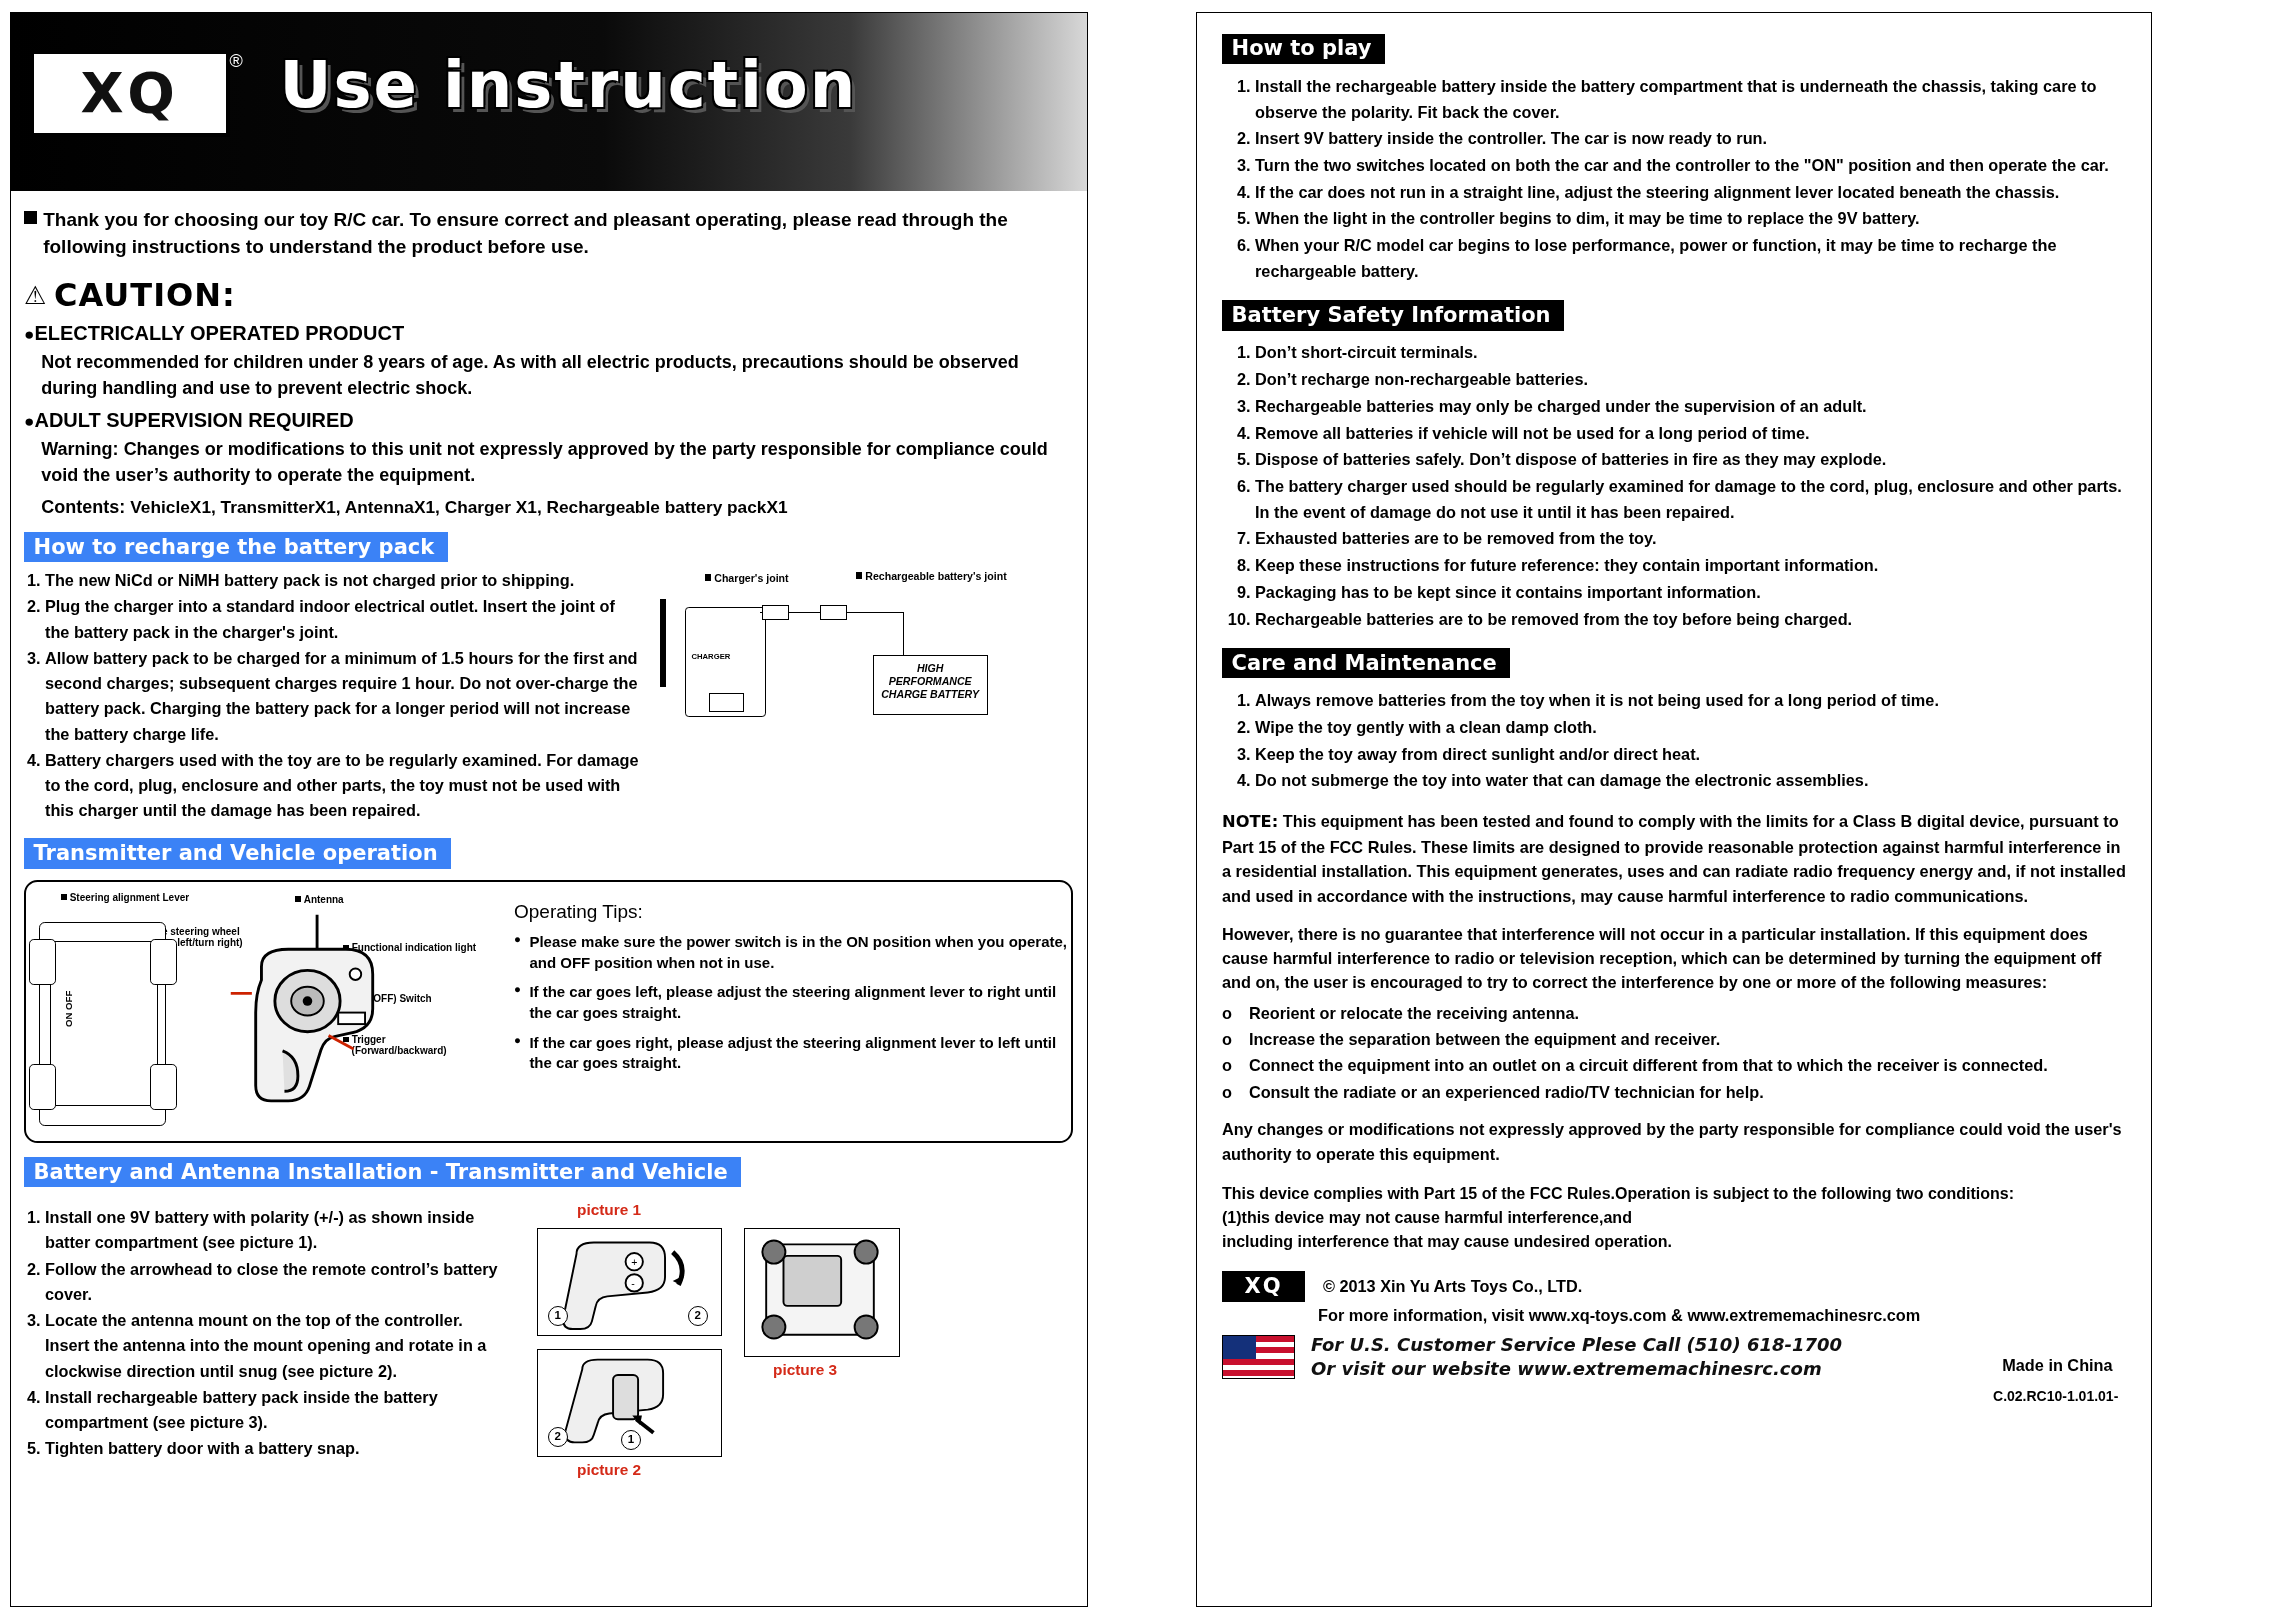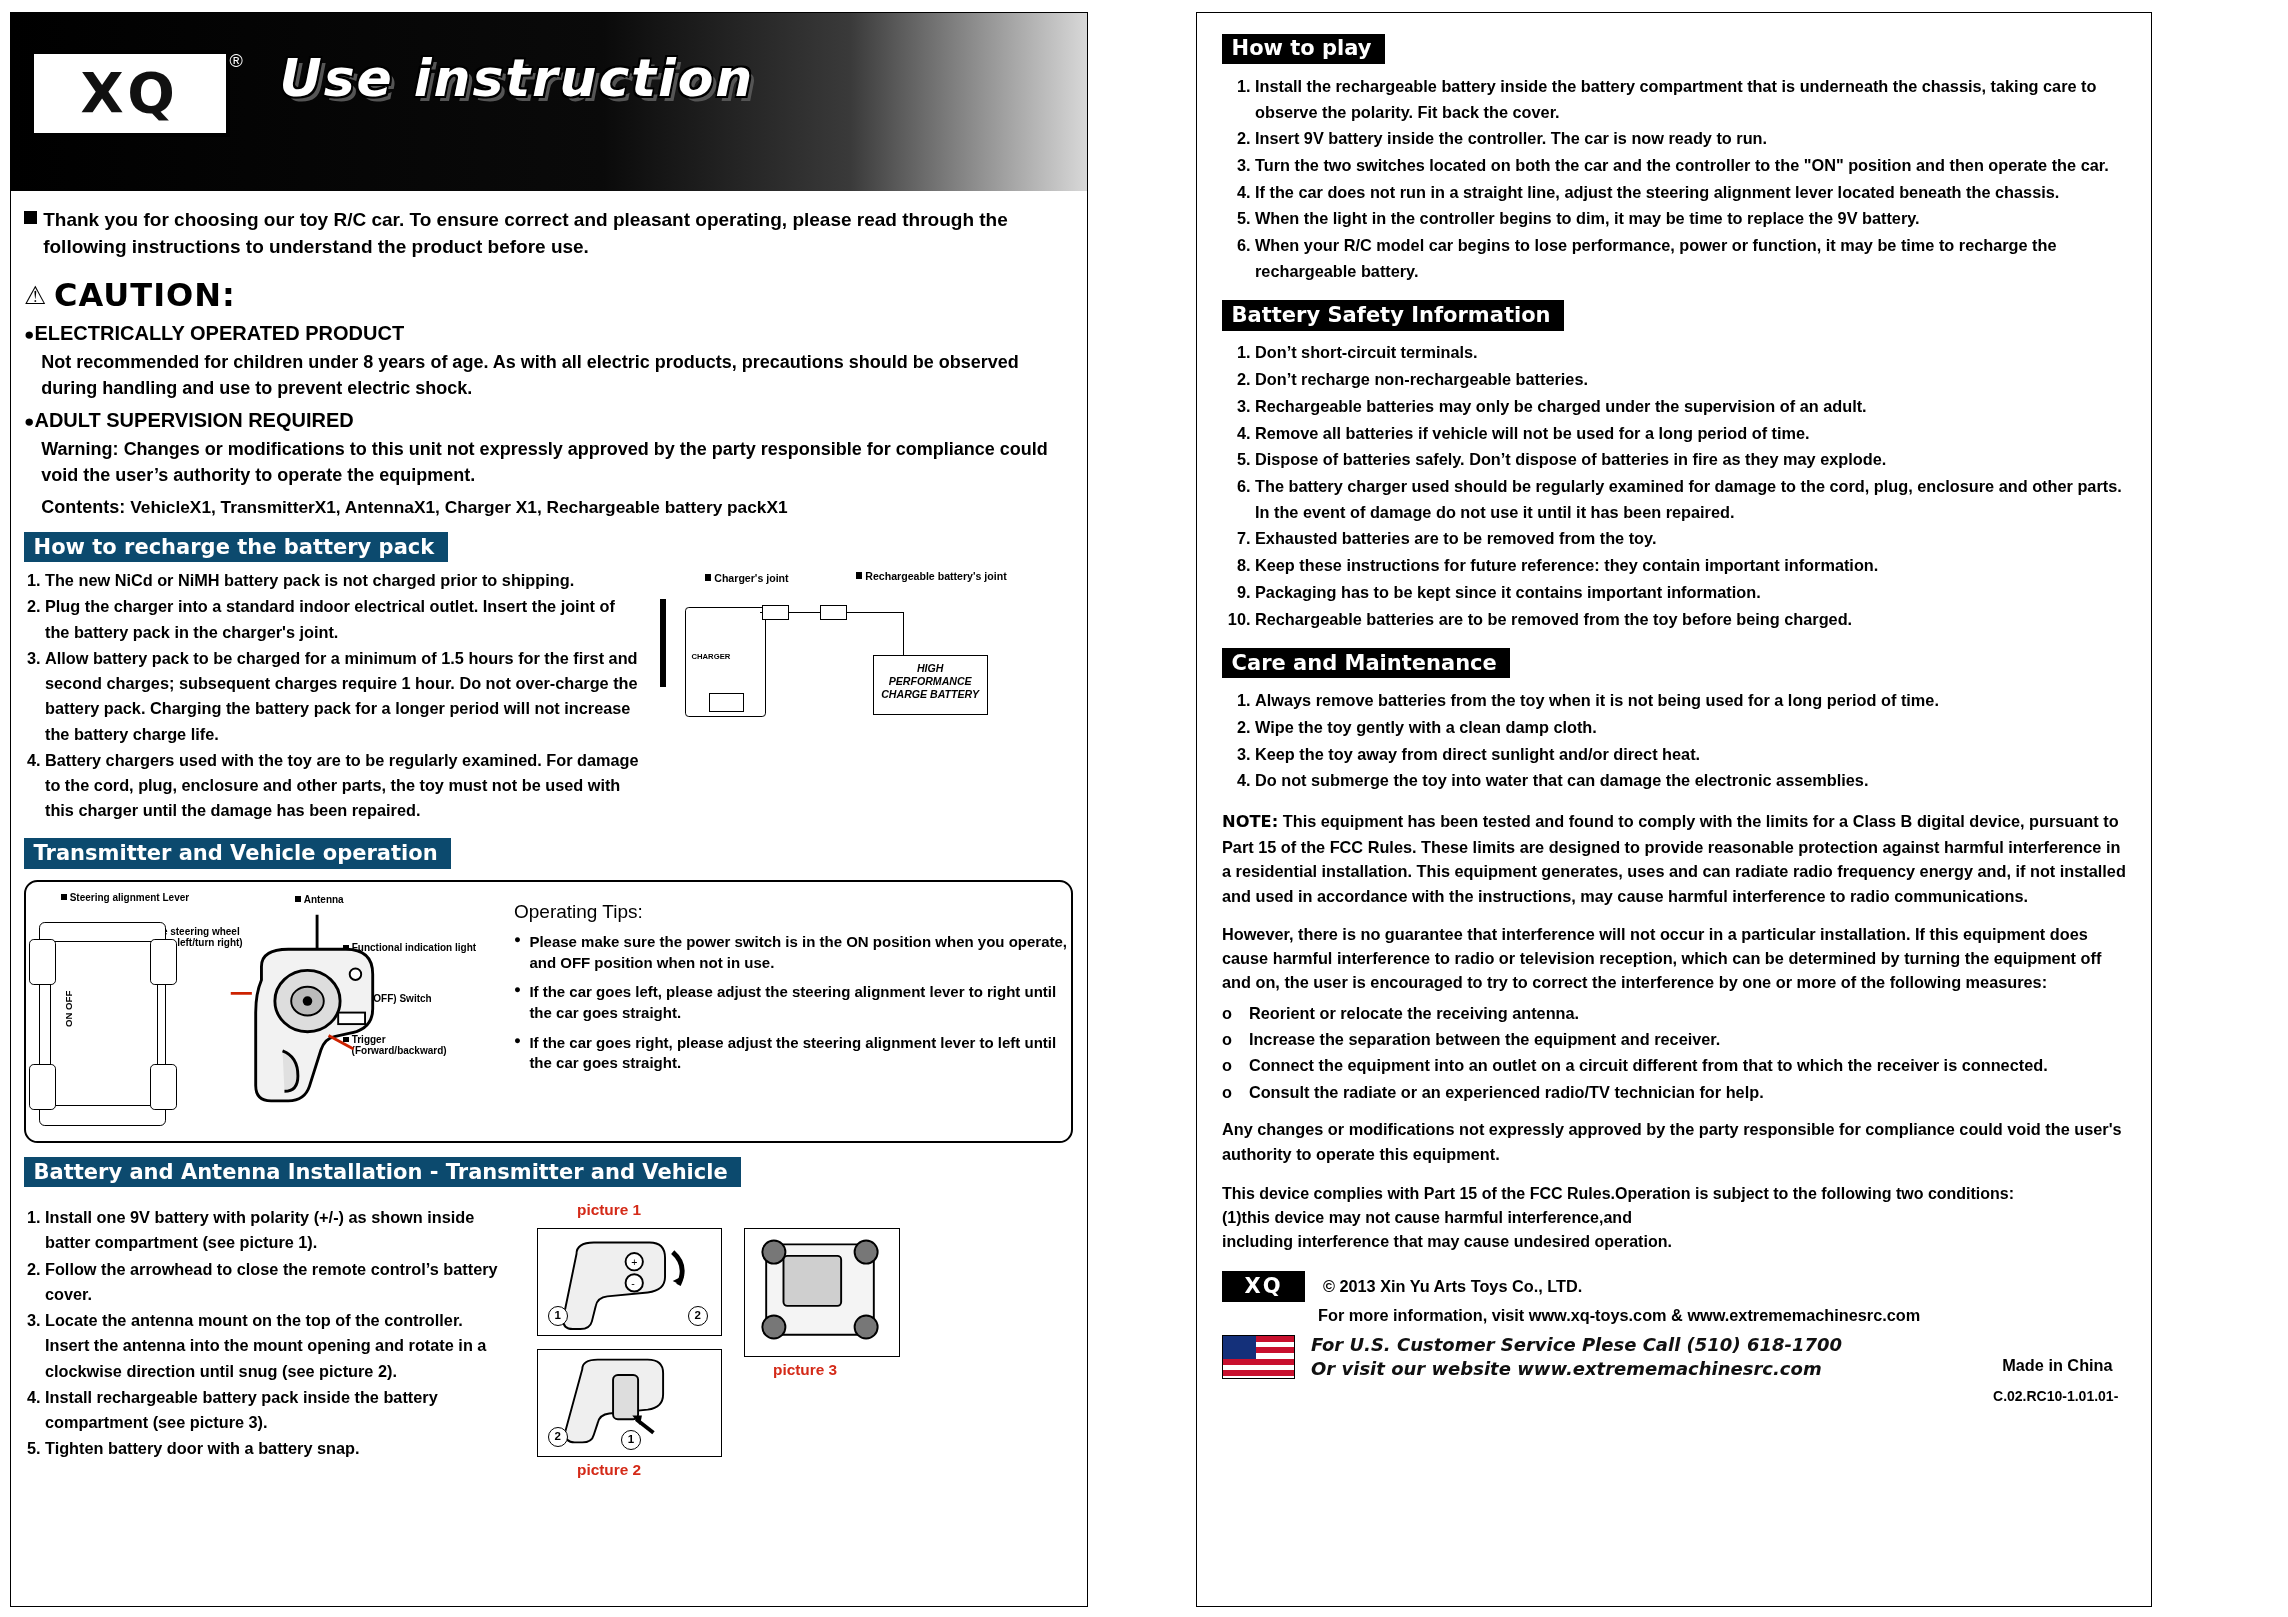--- a/index.html
+++ b/index.html
@@ -8,40 +8,40 @@
 
   .panel{position:absolute;top:11.5px;border:1.9px solid #000;background:#fff;box-sizing:border-box;}
   .panel-left{left:9.6px;width:1078px;height:1595px;}
   .panel-right{left:1196px;width:956px;height:1595px;}
 
   
   .hdr{position:relative;height:178px;background:linear-gradient(90deg,#000 0%,#0a0a0a 55%,#3a3a3a 78%,#d8d8d8 100%);}
   .logo-box{position:absolute;left:19px;top:37px;width:192px;height:79px;background:#fff;border:4.8px solid #000;display:flex;align-items:center;justify-content:center;}
   .logo-text{font-family:"DejaVu Sans",sans-serif;font-weight:bold;font-size:56px;letter-spacing:3.8px;color:#111;line-height:1;}
   .reg{position:absolute;left:219px;top:38px;font-size:18px;color:#fff;}
-  .use-instruction{position:absolute;left:269px;top:35px;font-family:"DejaVu Sans",sans-serif;font-weight:bold;font-style:italic;font-size:52px;color:#fff;letter-spacing:1.9px;
+  .use-instruction{position:absolute;left:269px;top:35px;font-family:"DejaVu Sans",sans-serif;font-weight:bold;font-size:64px;color:#fff;letter-spacing:1.9px;
      text-shadow:-1.9px -1.9px 0 #000, 1.9px -1.9px 0 #000, -1.9px 1.9px 0 #000, 1.9px 1.9px 0 #000, 4.8px 4.8px 0 #555;}
 
   .body-left{position:relative;padding:9.6px 13.4px 0 13.4px;}
 
   .thanks{display:flex;gap:5.8px;font-size:19px;font-weight:bold;line-height:1.45;margin-top:5.8px;}
   .thanks .bullet-sq{flex:0 0 auto;width:13.4px;height:13.4px;background:#000;margin-top:4.8px;}
   .thanks p{margin:0;}
 
   .caution{display:flex;align-items:center;gap:7.7px;margin-top:15.4px;}
   .warn-tri{font-size:25px;line-height:1;}
   .caution-label{font-family:"DejaVu Sans",sans-serif;font-weight:bold;font-size:32px;letter-spacing:1px;}
 
   .b-head{font-size:20px;font-weight:bold;margin-top:7.7px;font-family:"Liberation Sans",sans-serif;}
   .b-head .dot{font-size:17.3px;}
   .sub-par{font-size:18px;font-weight:bold;line-height:1.45;margin:3.8px 0 0 17.3px;}
   .contents{font-size:18px;font-weight:bold;margin:9.6px 0 0 17.3px;}
   .contents .cval{font-size:17.3px;}
   .sec-outline{display:inline-block;font-family:"DejaVu Sans",sans-serif;font-weight:bold;font-size:21px;margin:13.4px 0 5.8px 0;
-     background:#0c4a6e;color:#fff;padding:2.9px 13.4px 3.8px 9.6px;}
+     background:#3b82f6;color:#fff;padding:2.9px 13.4px 3.8px 9.6px;}
 
   ol.numlist{margin:0;padding-left:21px;font-size:16.3px;font-weight:bold;line-height:1.55;}
   ol.numlist li{margin-bottom:1px;}
 
   .recharge-wrap{display:flex;gap:7.7px;}
   .recharge-text{flex:0 0 615px;}
   .charger-fig{position:relative;flex:1 1 auto;height:207px;margin-top:1.9px;}
 
   
   .cf-label{position:absolute;font-size:10.6px;font-weight:bold;white-space:nowrap;}

